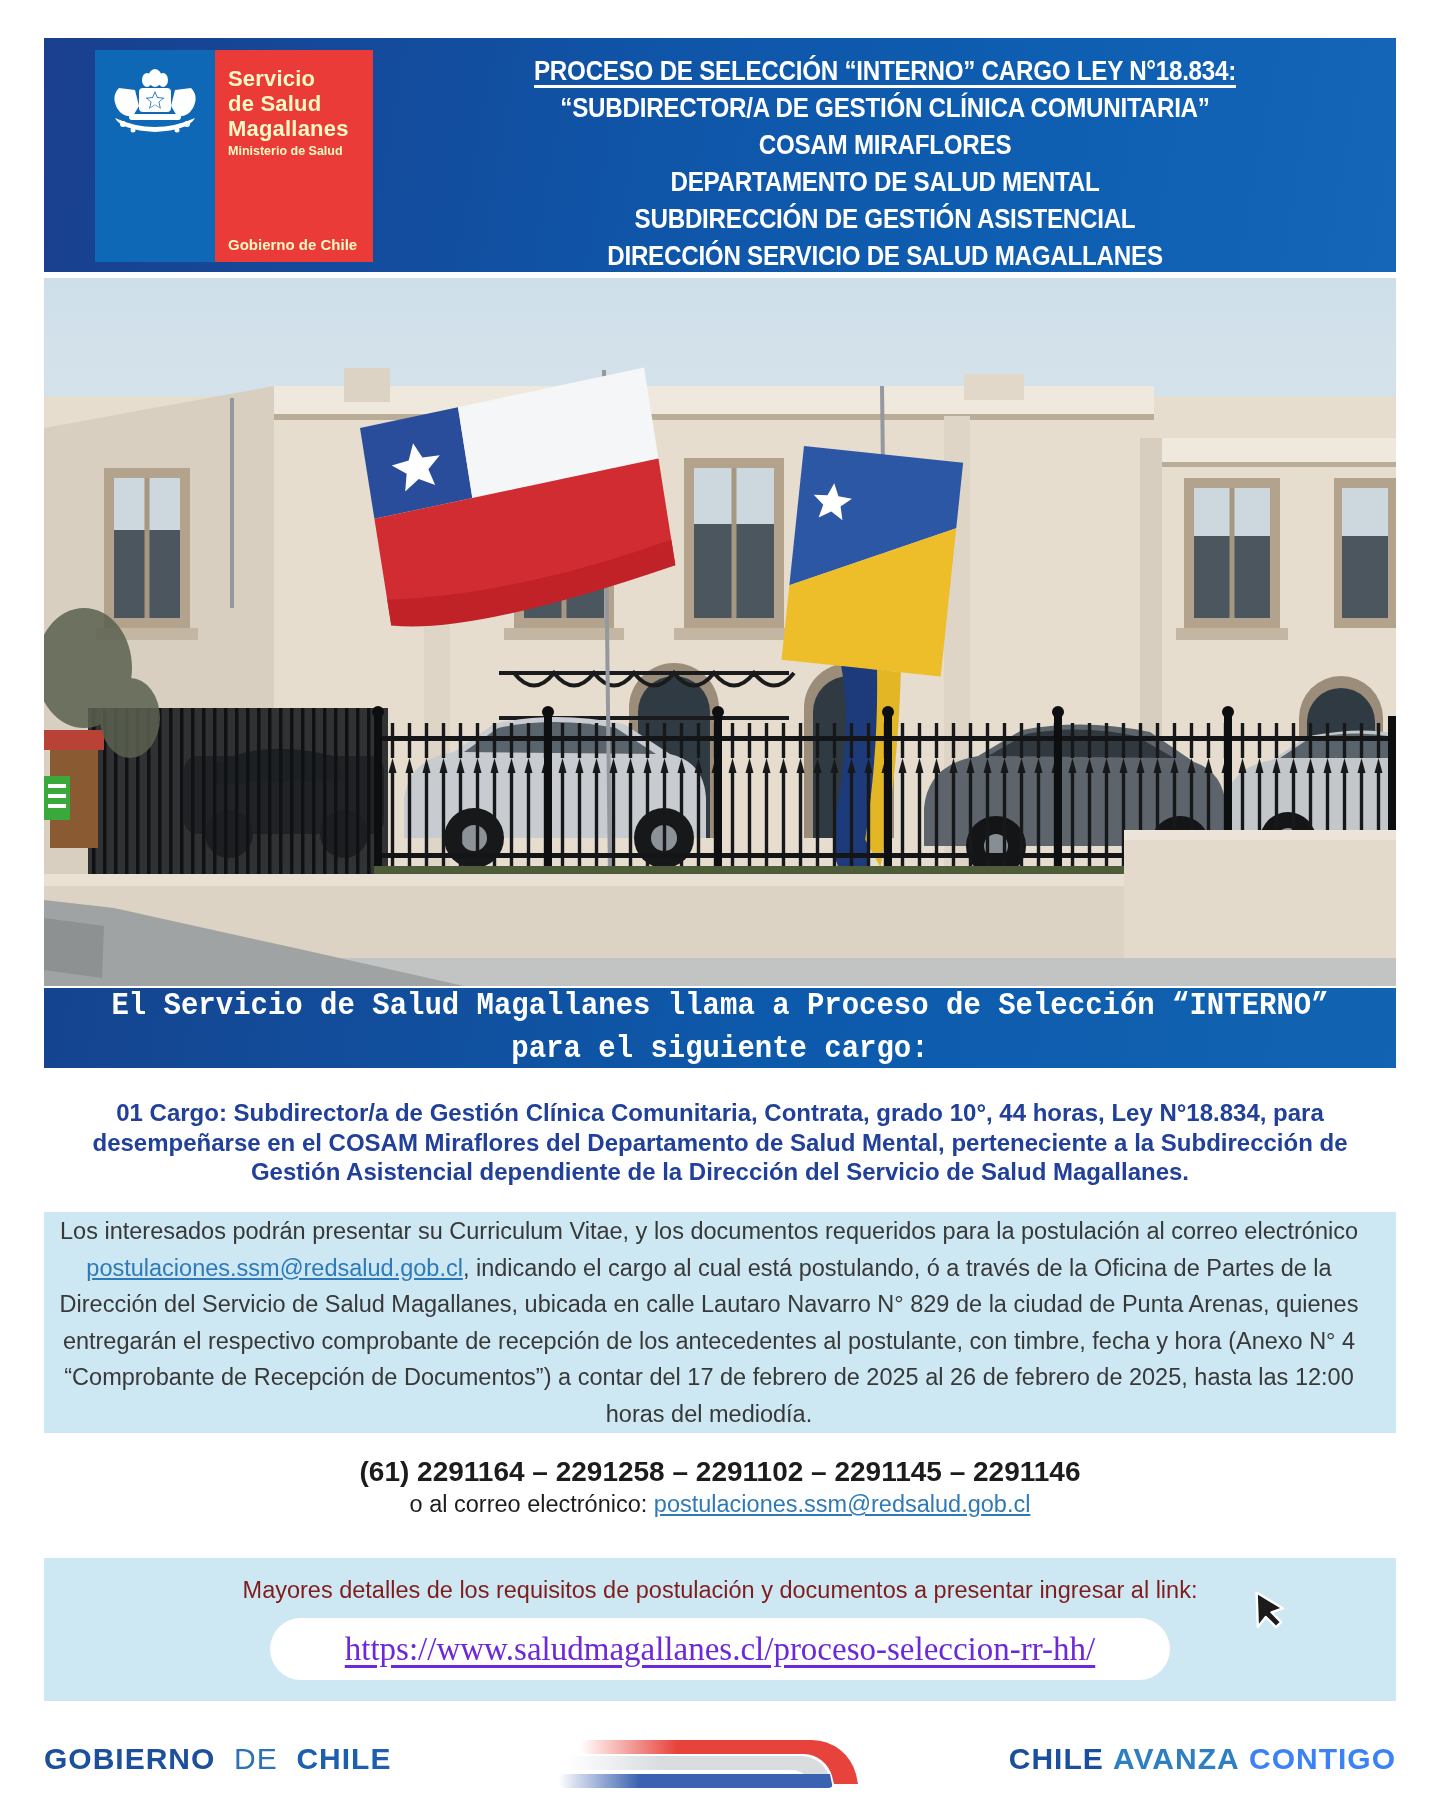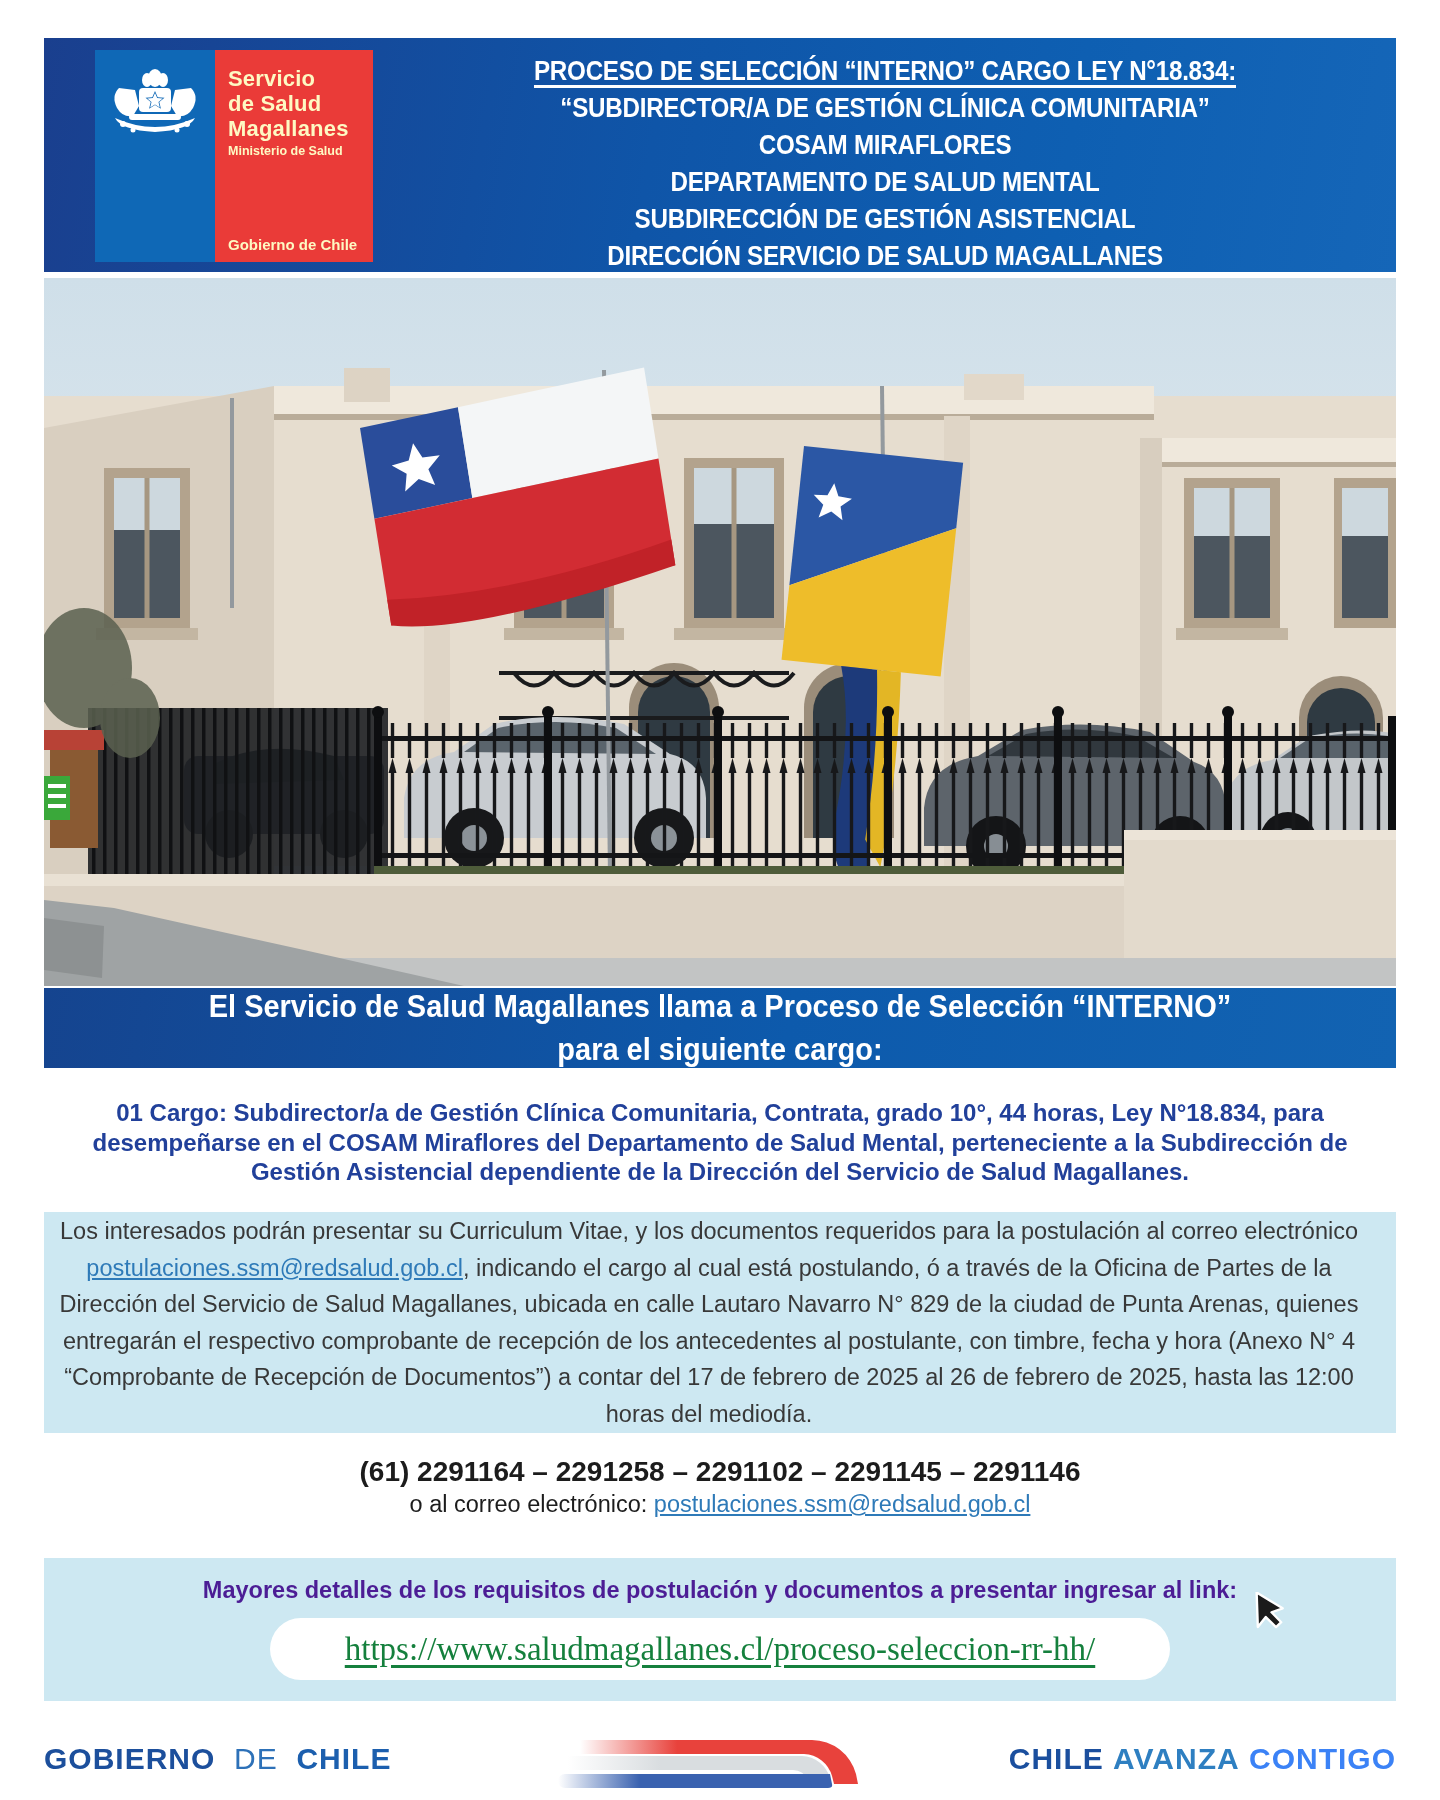--- a/index.html
+++ b/index.html
@@ -22,42 +22,42 @@
     transform:scaleX(.88);letter-spacing:-.3px;white-space:nowrap;}
   .tline.u{text-decoration:underline;text-decoration-thickness:3px;text-underline-offset:5px;}
 
   
   .photo{position:absolute;left:44px;top:278px;width:1352px;height:708px;overflow:hidden;}
   .photo svg{display:block;}
 
   
   .banner{position:absolute;left:44px;top:988px;width:1352px;height:80px;
     background:linear-gradient(100deg,#15448f 0%,#0d5aac 55%,#1263b2 100%);
-    display:flex;flex-direction:column;justify-content:center;}
+    display:flex;flex-direction:column;justify-content:center;font-family:Liberation Mono, monospace;}
   .bline{color:#fff;font-weight:bold;font-size:30.5px;line-height:43px;text-align:center;transform:scaleX(.95);}
 
   
   .cargo{position:absolute;left:52px;top:1098px;width:1336px;text-align:center;
     color:#21409a;font-weight:bold;font-size:24px;line-height:29.5px;}
 
   
   .bluebox{position:absolute;left:44px;top:1212px;width:1352px;height:221px;background:#cde8f2;
     display:flex;align-items:center;justify-content:flex-start;}
   .bluebox p{margin:0;width:1330px;text-align:center;color:#383838;font-size:23.5px;line-height:36.5px;}
   a.link{color:#2e7ab8;text-decoration:underline;cursor:pointer;}
 
   .phones{position:absolute;left:44px;top:1455px;width:1352px;text-align:center;color:#1c1c1c;
     font-size:23.5px;line-height:33px;}
   .phones .nums{font-weight:bold;font-size:28px;}
 
   .detailsbox{position:absolute;left:44px;top:1558px;width:1352px;height:143px;background:#cde8f2;}
-  .detailsbox .dtext{margin-top:19px;text-align:center;color:#4c1d95;font-size:23.5px;font-weight:bold;}
+  .detailsbox .dtext{margin-top:19px;text-align:center;color:#7f1d1d;font-size:23.5px;}
   .pill{position:absolute;left:50%;top:60px;transform:translateX(-50%);width:900px;height:62px;
     background:#ffffff;border-radius:31px;display:flex;align-items:center;justify-content:center;cursor:pointer;}
-  .biglink{font-family:"Liberation Serif",serif;font-size:33px;color:#15803d;text-decoration:underline;
+  .biglink{font-family:"Liberation Serif",serif;font-size:33px;color:#6d28d9;text-decoration:underline;
     text-underline-offset:5px;cursor:pointer;}
   .cursor-icon{position:absolute;right:110px;top:34px;}
 
   
   .footer{position:absolute;left:44px;top:1738px;width:1352px;height:52px;}
   .foot-left{position:absolute;left:0;top:4px;font-weight:bold;font-size:30px;letter-spacing:1px;color:#1c4f9c;white-space:nowrap;}
   .foot-left .de{font-weight:normal;color:#2d71b8;}
   .foot-left .chile{color:#1c5fae;}
   .foot-right{position:absolute;right:0;top:4px;font-weight:bold;font-size:30px;letter-spacing:1px;white-space:nowrap;}
   .foot-right .w1{color:#1b4f9e;}

